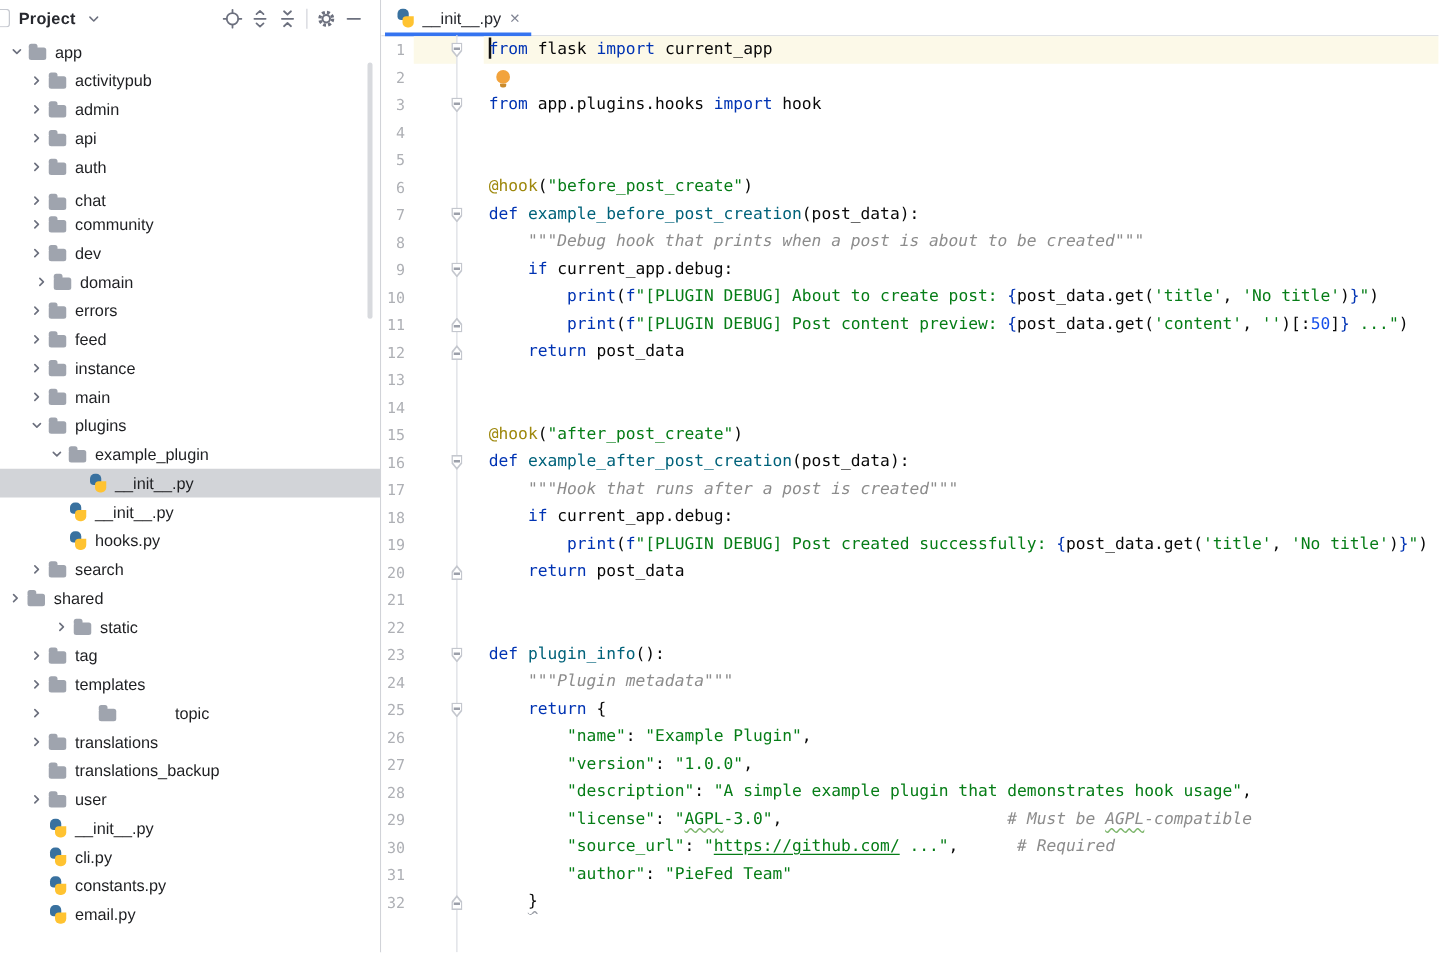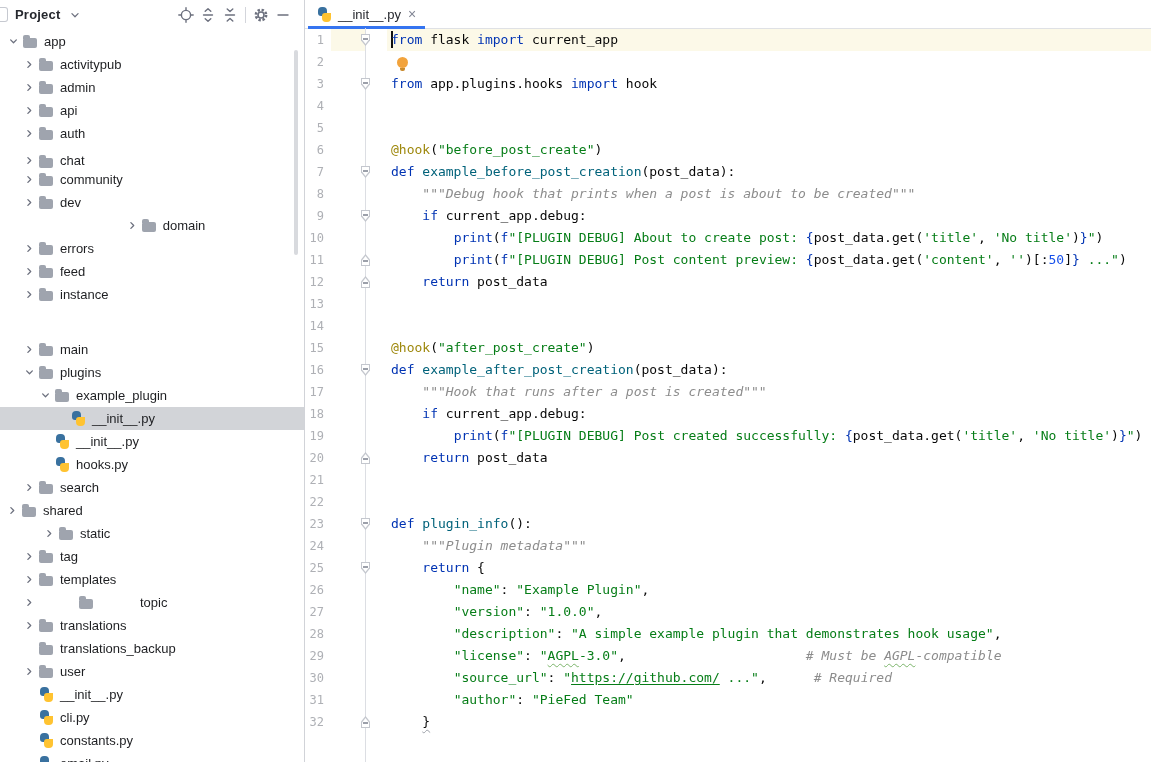--- a/index.html
+++ b/index.html
@@ -188,21 +188,21 @@
         </div>
         <div class="trow" style="padding-left: 22px;">
           <span class="chev">
             <svg width="13" height="13" viewBox="0 0 16 16">
               <polyline points="6,4.5 9.5,8 6,11.5" fill="none" stroke="#6C707E" stroke-width="1.6" stroke-linecap="round" stroke-linejoin="round"></polyline>
             </svg>
           </span>
           <span class="fold-ic"></span>
           <span class="tlabel">dev</span>
         </div>
-        <div class="trow" style="padding-left: 26px; justify-content: center;">
+        <div class="trow" style="padding-left: 26px;">
           <span class="chev">
             <svg width="13" height="13" viewBox="0 0 16 16">
               <polyline points="6,4.5 9.5,8 6,11.5" fill="none" stroke="#6C707E" stroke-width="1.6" stroke-linecap="round" stroke-linejoin="round"></polyline>
             </svg>
           </span>
           <span class="fold-ic"></span>
           <span class="tlabel">domain</span>
         </div>
         <div class="trow" style="padding-left: 22px;">
           <span class="chev">
@@ -224,21 +224,21 @@
         </div>
         <div class="trow" style="padding-left: 22px;">
           <span class="chev">
             <svg width="13" height="13" viewBox="0 0 16 16">
               <polyline points="6,4.5 9.5,8 6,11.5" fill="none" stroke="#6C707E" stroke-width="1.6" stroke-linecap="round" stroke-linejoin="round"></polyline>
             </svg>
           </span>
           <span class="fold-ic"></span>
           <span class="tlabel">instance</span>
         </div>
-        <div class="trow" style="padding-left: 22px; margin-top: 32px;">
+        <div class="trow" style="padding-left: 22px;">
           <span class="chev">
             <svg width="13" height="13" viewBox="0 0 16 16">
               <polyline points="6,4.5 9.5,8 6,11.5" fill="none" stroke="#6C707E" stroke-width="1.6" stroke-linecap="round" stroke-linejoin="round"></polyline>
             </svg>
           </span>
           <span class="fold-ic"></span>
           <span class="tlabel">main</span>
         </div>
         <div class="trow" style="padding-left: 22px;">
           <span class="chev">

